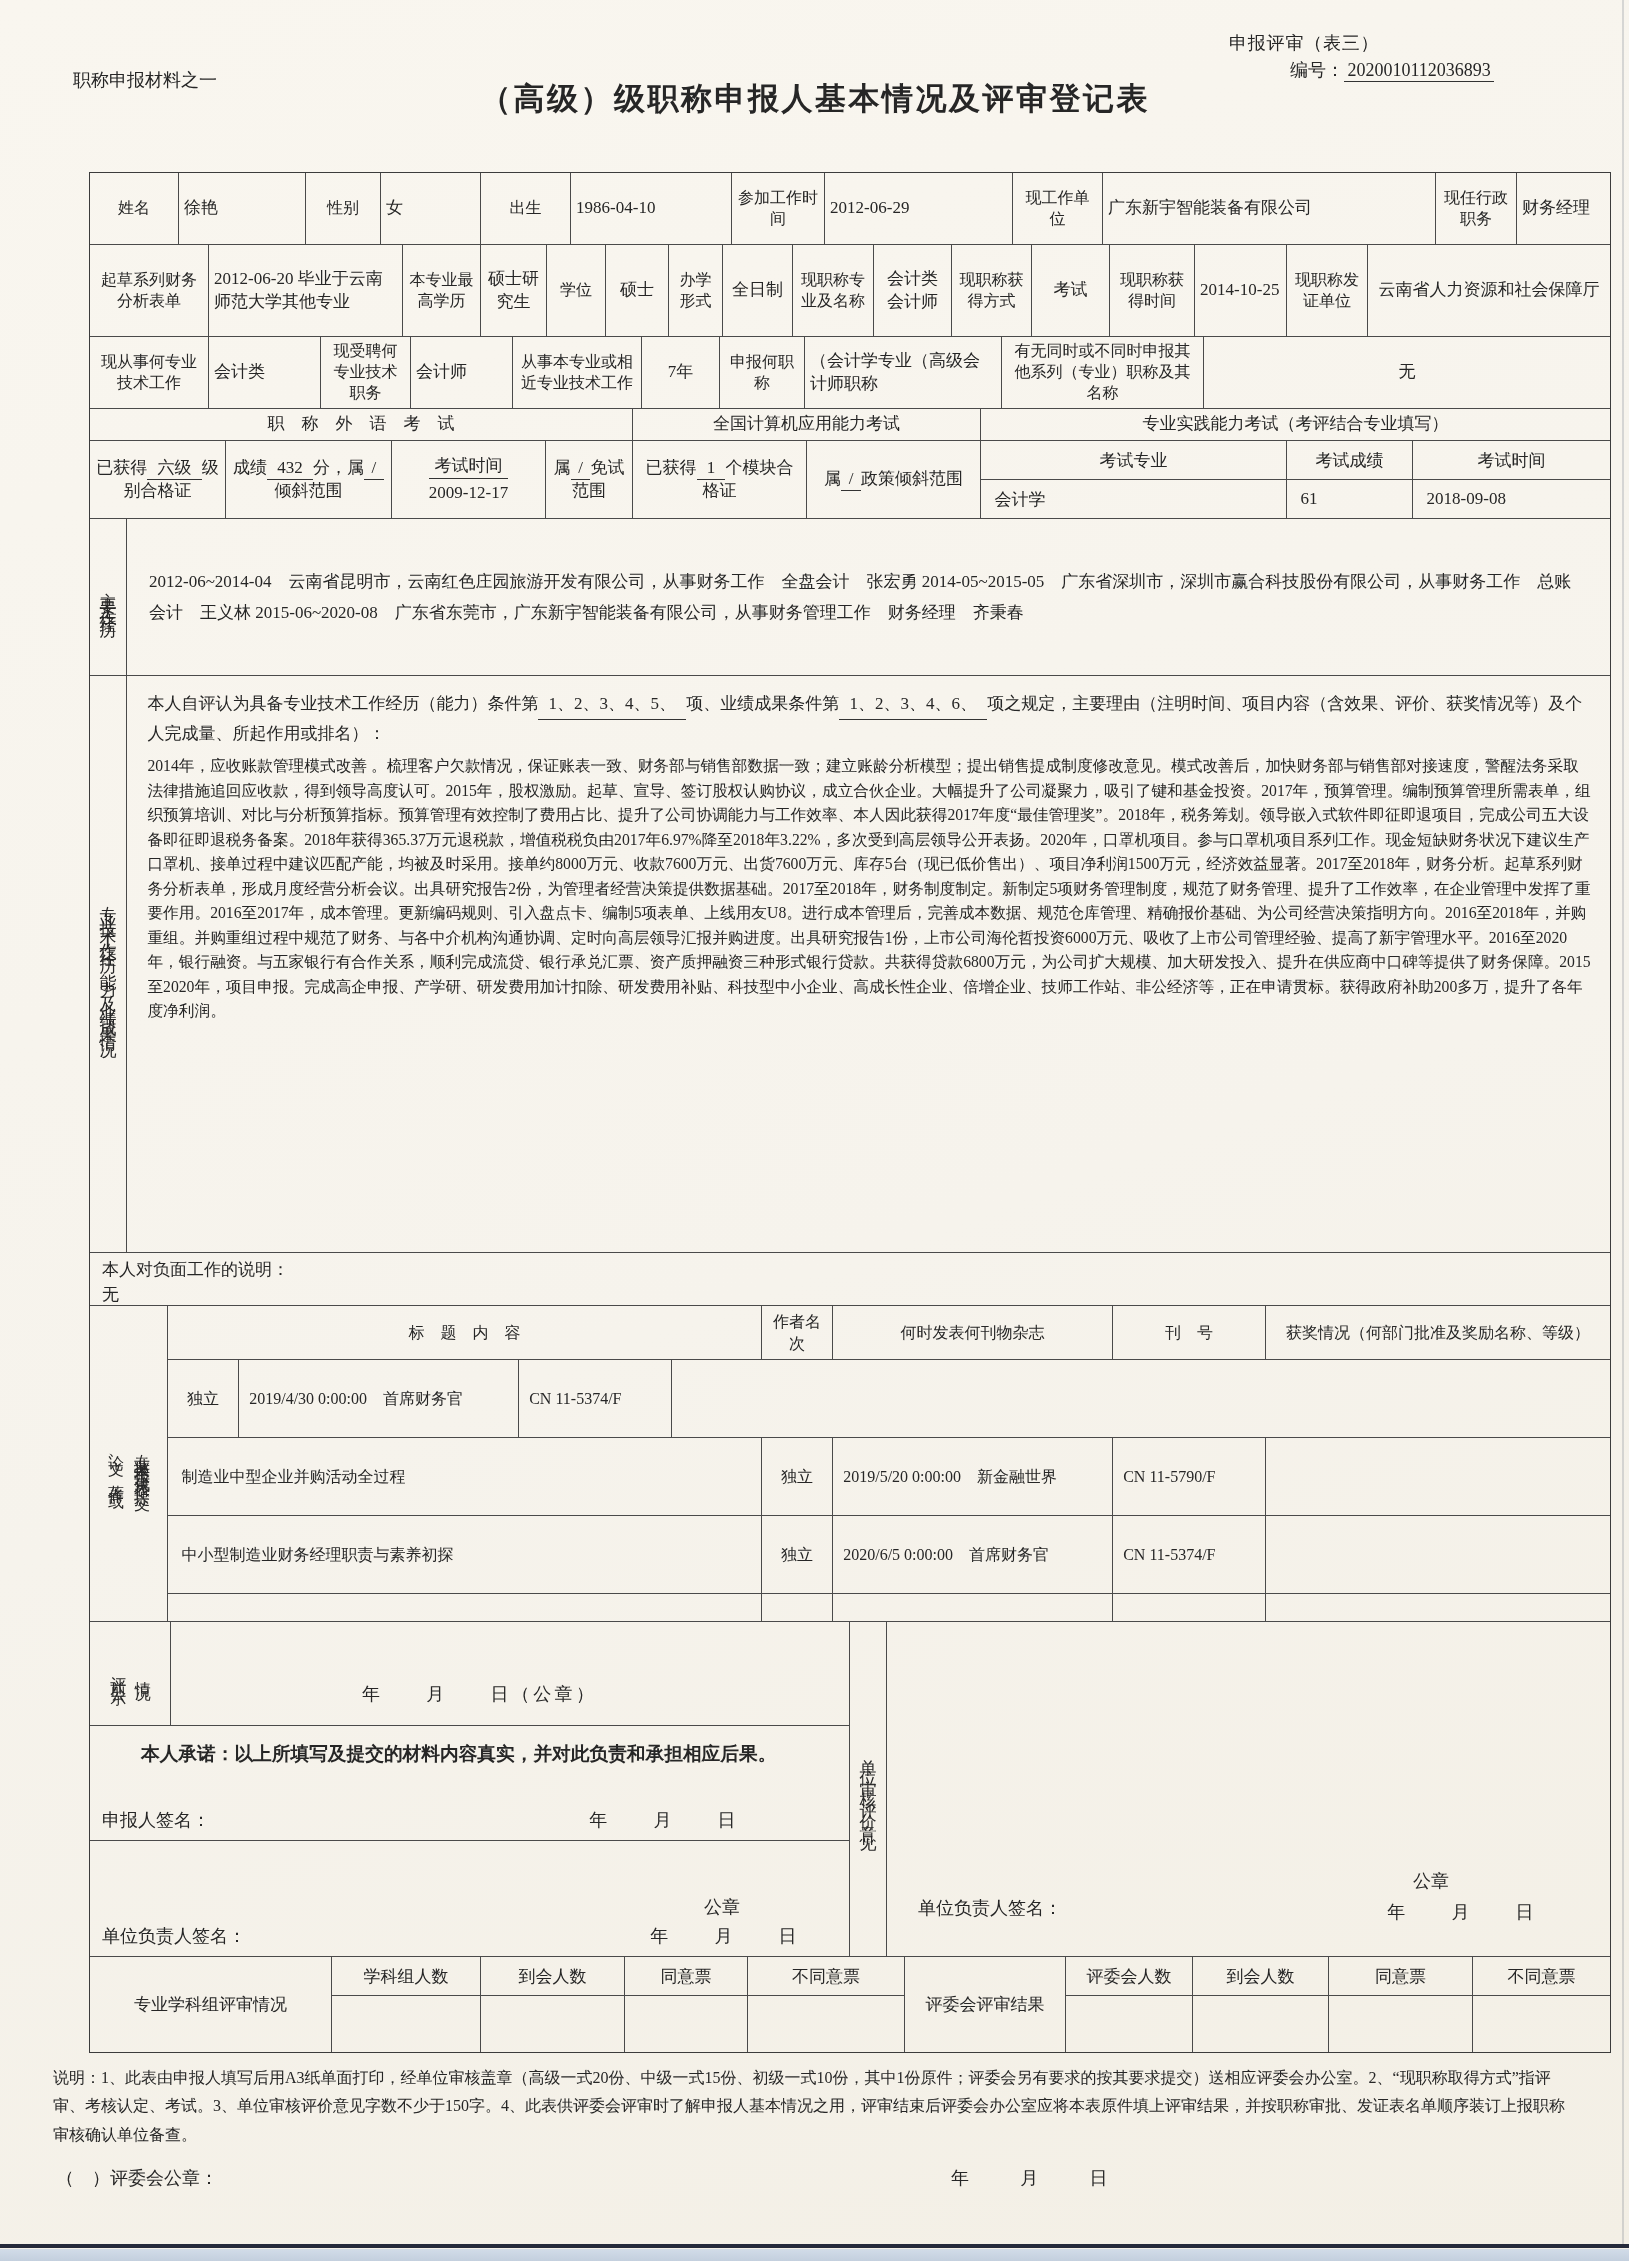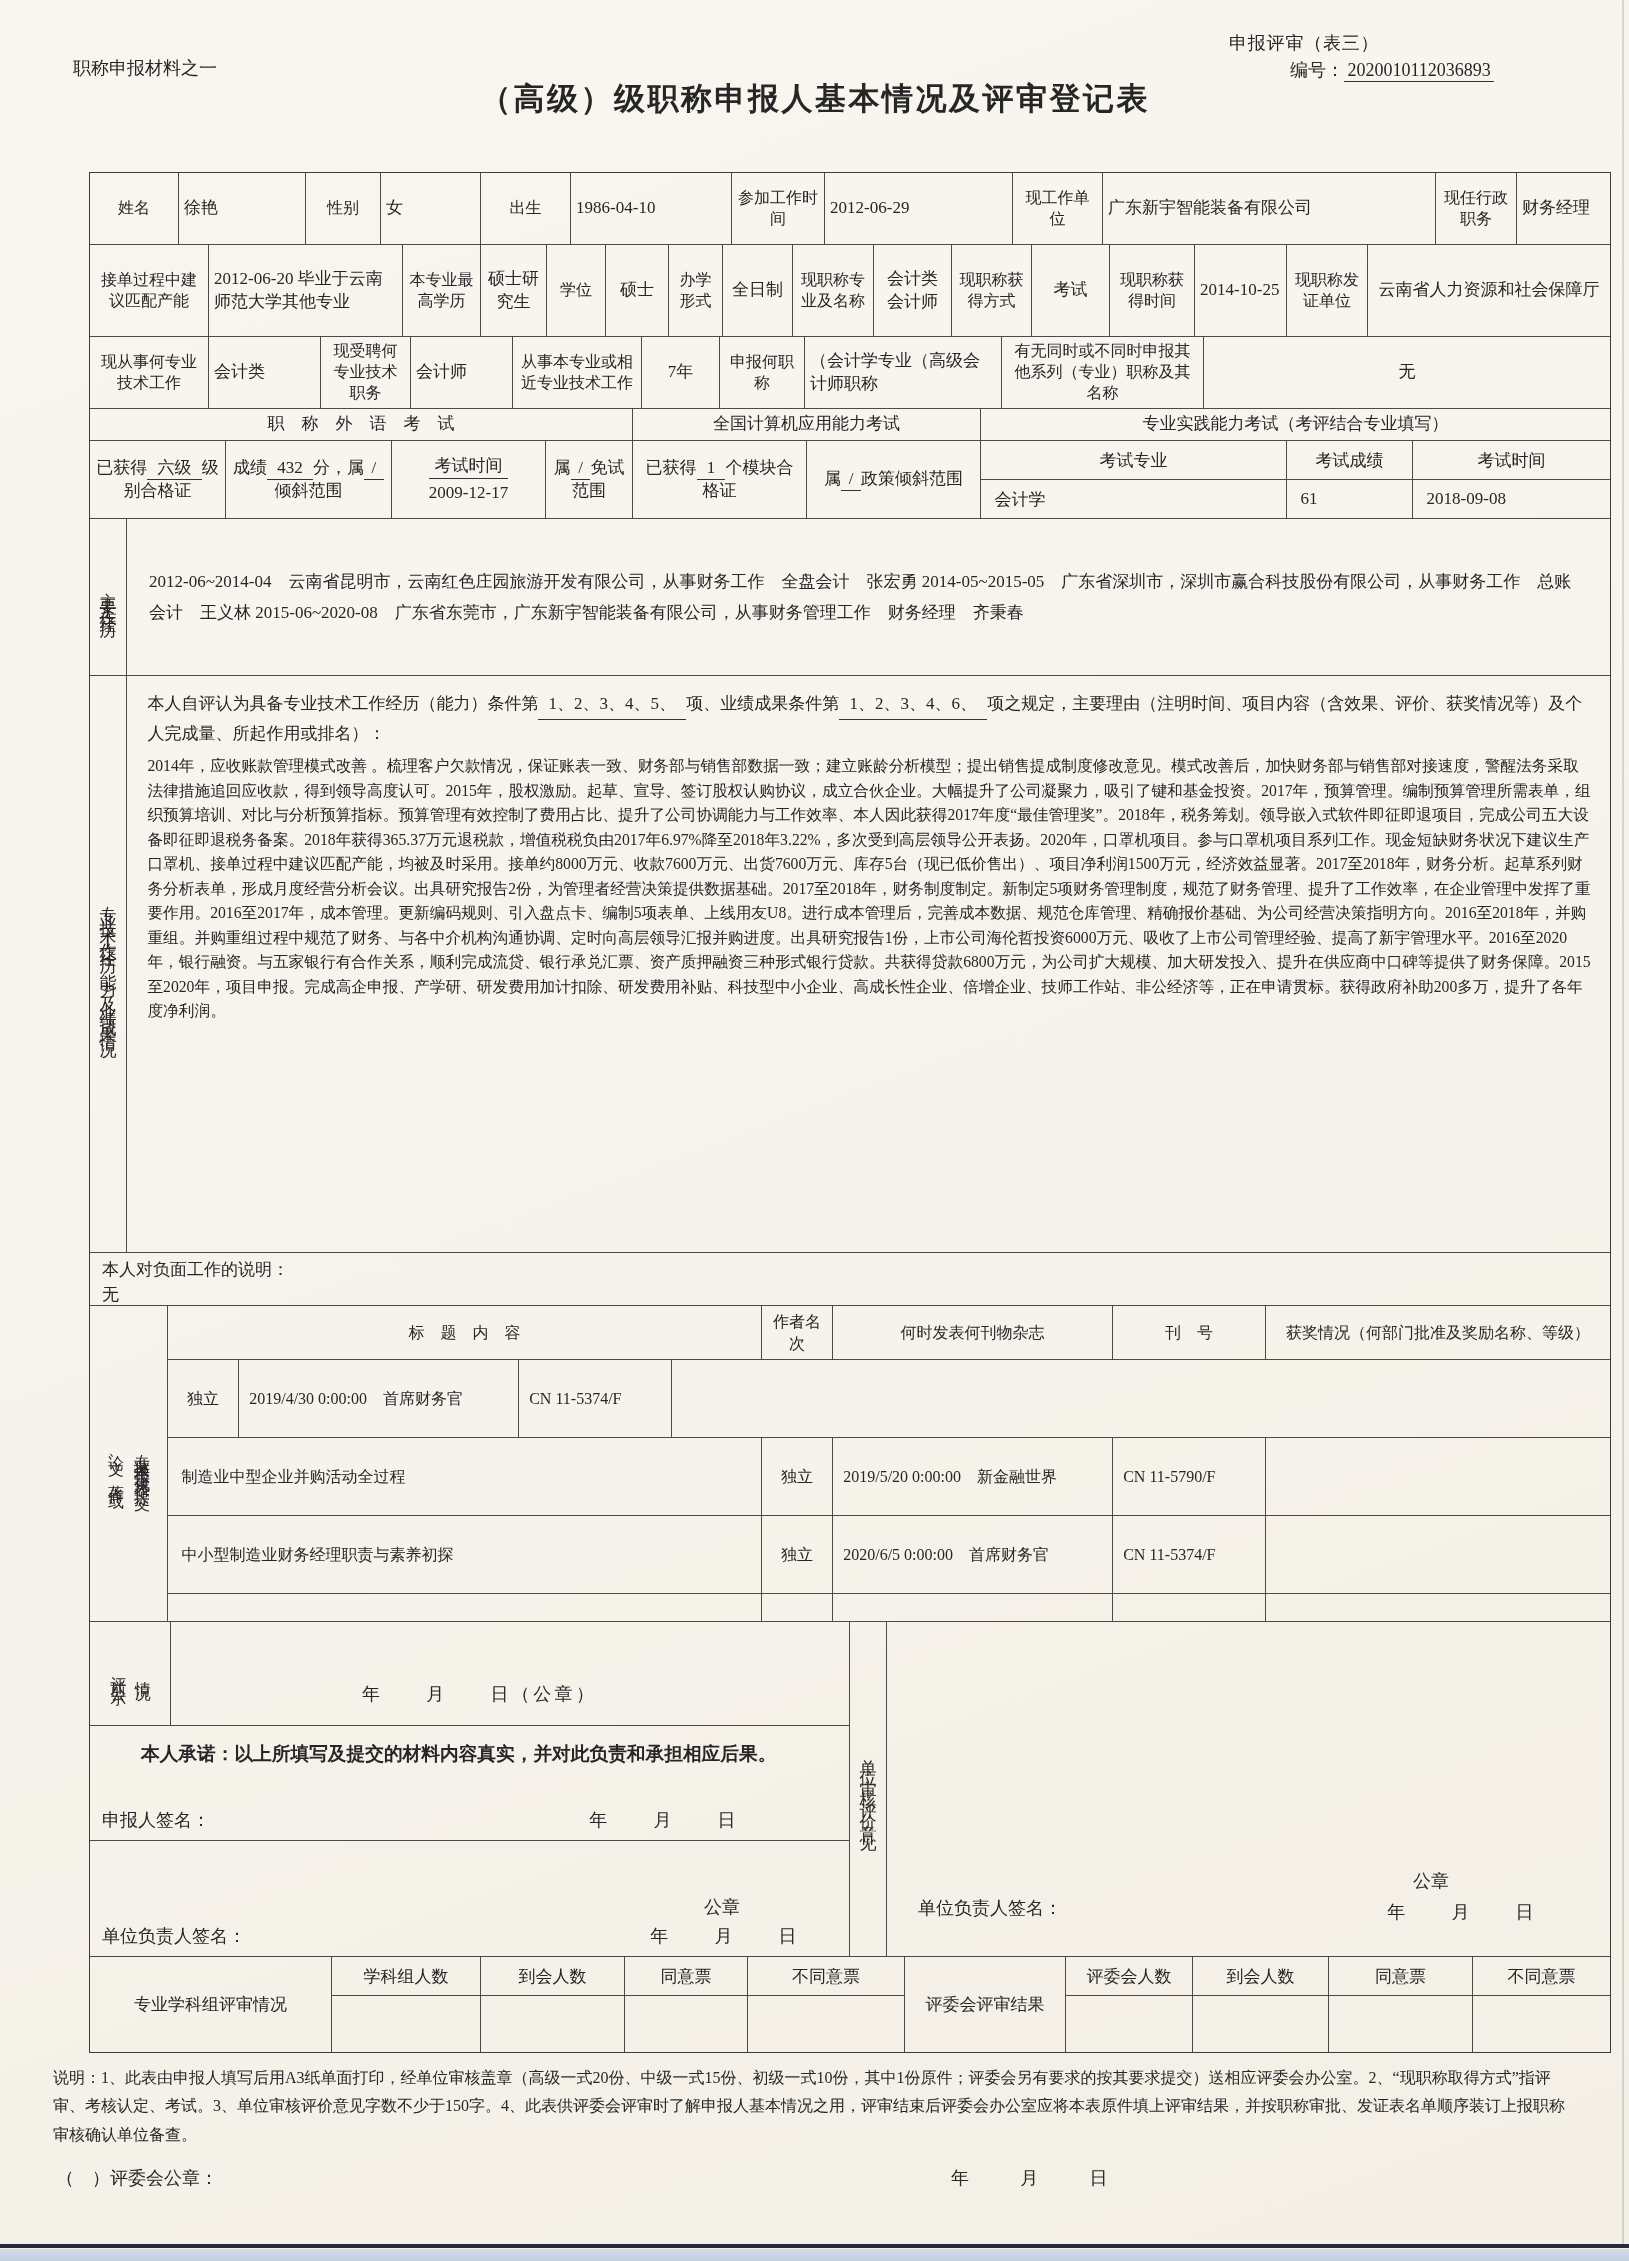--- a/index.html
+++ b/index.html
@@ -5,21 +5,21 @@
   * { box-sizing: border-box; margin: 0; padding: 0; }
   html,body { width: 1630px; height: 2261px; }
   body {
     position: relative;
     font-family: "Liberation Serif", "DejaVu Serif", serif;
     color: #262626;
     background: linear-gradient(160deg, #f9f6ef 0%, #f6f3ec 55%, #f3efe5 100%);
     overflow: hidden;
   }
   .hdr-tag    { position:absolute; left:1229px; top:31px;  font-size:18px; letter-spacing:0.8px; }
-  .hdr-note   { position:absolute; left:73px;   top:56px;  font-size:18px; }
+  .hdr-note   { position:absolute; left:73px;   top:68px;  font-size:18px; }
   .hdr-serial { position:absolute; left:1290px; top:58px;  font-size:18px; }
   .hdr-serial .num { border-bottom:1.3px solid #333; padding:0 3.4px 0.8px 3.4px; }
   .hdr-title  { position:absolute; left:0; top:78px; width:1630px; text-align:center;
                 font-size:31px; font-weight:600; letter-spacing:2.5px; }
 
   .form { position:absolute; left:53px; top:172px; width:1522px; border:1.7px solid #3c3c3c;margin-left:36px; }
   .row  { display:flex; border-bottom:0.8px solid #4a4a4a; }
   .row:last-child { border-bottom:none; }
   .c { border-right:0.8px solid #4a4a4a; display:flex; align-items:center; justify-content:center;
        text-align:center; padding:2.5px 5.1px; font-size:17px; line-height:1.3; flex-shrink:0; overflow:hidden; }
@@ -99,21 +99,21 @@
       <div class="c left" style="width:161px">1986-04-10</div>
       <div class="c lab" style="width:93px">参加工作时间</div>
       <div class="c left" style="width:188px">2012-06-29</div>
       <div class="c lab" style="width:90px">现工作单位</div>
       <div class="c left" style="width:333px">广东新宇智能装备有限公司</div>
       <div class="c lab" style="width:81px">现任行政职务</div>
       <div class="c left grow">财务经理</div>
     </div>
 
     <div class="row" style="height:92px">
-      <div class="c lab" style="width:119px">接单过程中建议匹配产能</div>
+      <div class="c lab" style="width:119px">起草系列财务分析表单</div>
       <div class="c left" style="width:194px">2012-06-20 毕业于云南师范大学其他专业</div>
       <div class="c lab" style="width:78px">本专业最高学历</div>
       <div class="c" style="width:66px">硕士研究生</div>
       <div class="c lab" style="width:59px">学位</div>
       <div class="c" style="width:63px">硕士</div>
       <div class="c lab" style="width:54px">办学形式</div>
       <div class="c" style="width:70px">全日制</div>
       <div class="c lab" style="width:81px">现职称专业及名称</div>
       <div class="c" style="width:78px">会计类会计师</div>
       <div class="c lab" style="width:80px">现职称获得方式</div>

